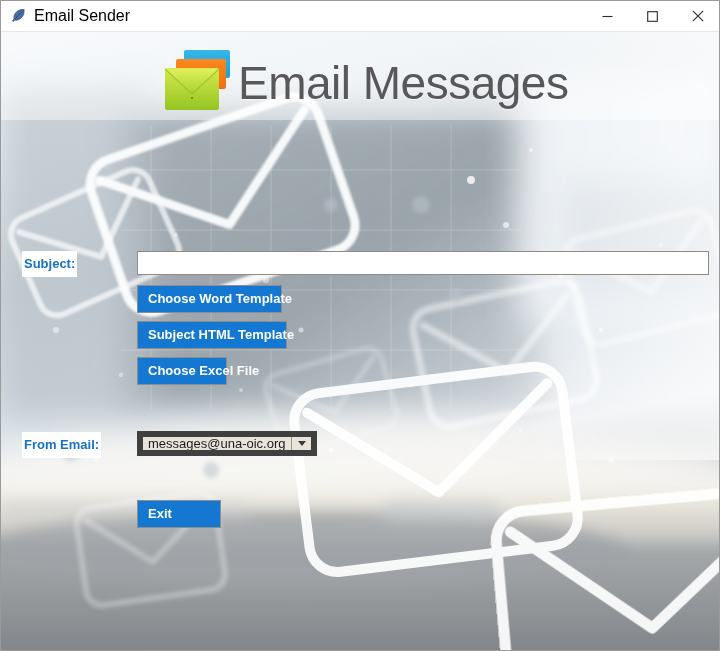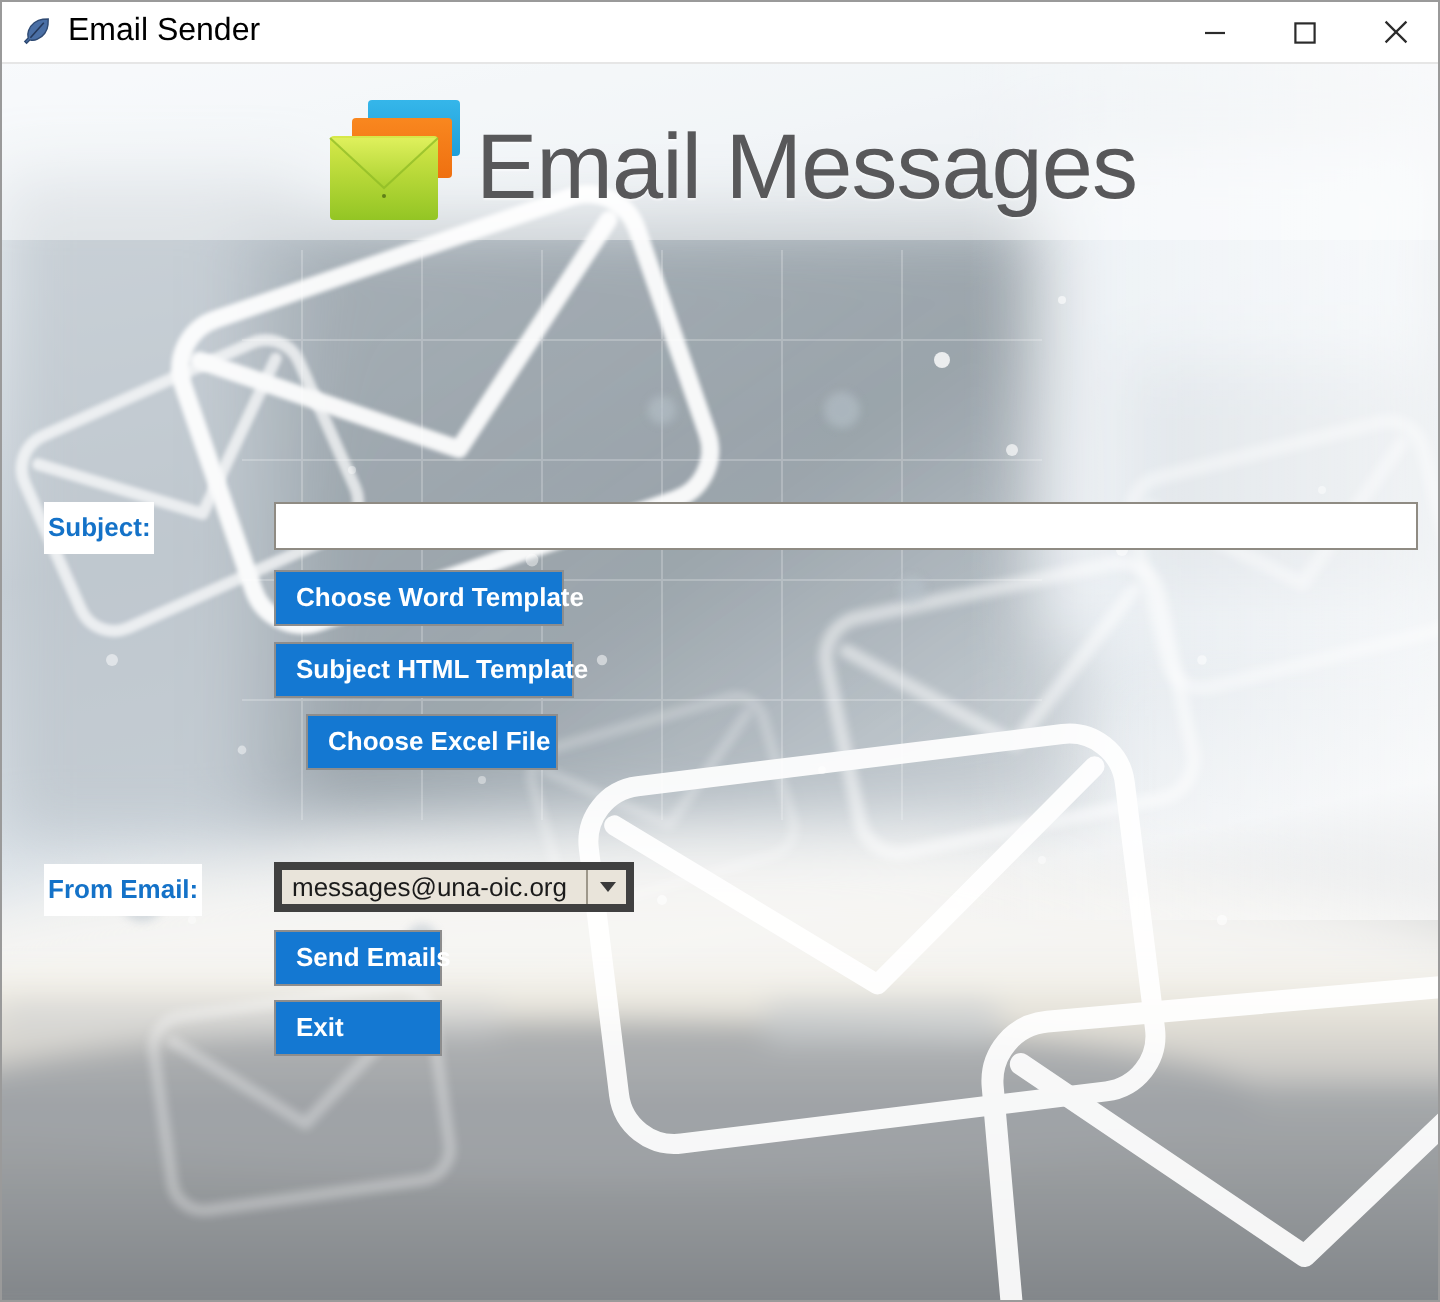--- a/index.html
+++ b/index.html
@@ -141,32 +141,32 @@
     height: 28px;
     line-height: 26px;
     text-align: left;
     padding: 0 10px;
     cursor: default;
     z-index: 12;
     white-space: nowrap;
   }
   #btn-word  { left: 136px; top: 284px; width: 145px; }
   #btn-html  { left: 136px; top: 320px; width: 150px; }
-  #btn-excel { left: 152px; top: 356px; width: 126px; }
+  #btn-excel { left: 136px; top: 356px; width: 90px; }
   #btn-send  { left: 136px; top: 464px; width: 84px; }
   #btn-exit  { left: 136px; top: 499px; width: 84px; }
 
   #from-combo {
     position: absolute;
     left: 136px;
     top: 430px;
     width: 180px;
     height: 25px;
     box-sizing: border-box;
-    border: 4px solid #404040;
+    border: 6px solid #404040;
     background: #e9e4da;
     display: flex;
     align-items: stretch;
     z-index: 12;
     cursor: default;
   }
   #from-combo-value {
     flex: 1 1 auto;
     display: flex;
     align-items: center;
@@ -418,16 +418,15 @@
   <div class="btn-blue" id="btn-excel">Choose Excel File</div>
 
   <div class="label-blue" id="from-label">From Email:</div>
   <div id="from-combo">
     <div id="from-combo-value">messages@una-oic.org</div>
     <div id="from-combo-arrow">
       <span class="tri-down"></span>
     </div>
   </div>
 
-  <div class="btn-blue" id="btn-send">Send Emails</div>
   <div class="btn-blue" id="btn-exit">Exit</div>
 
 </div>
 
 </body></html>

